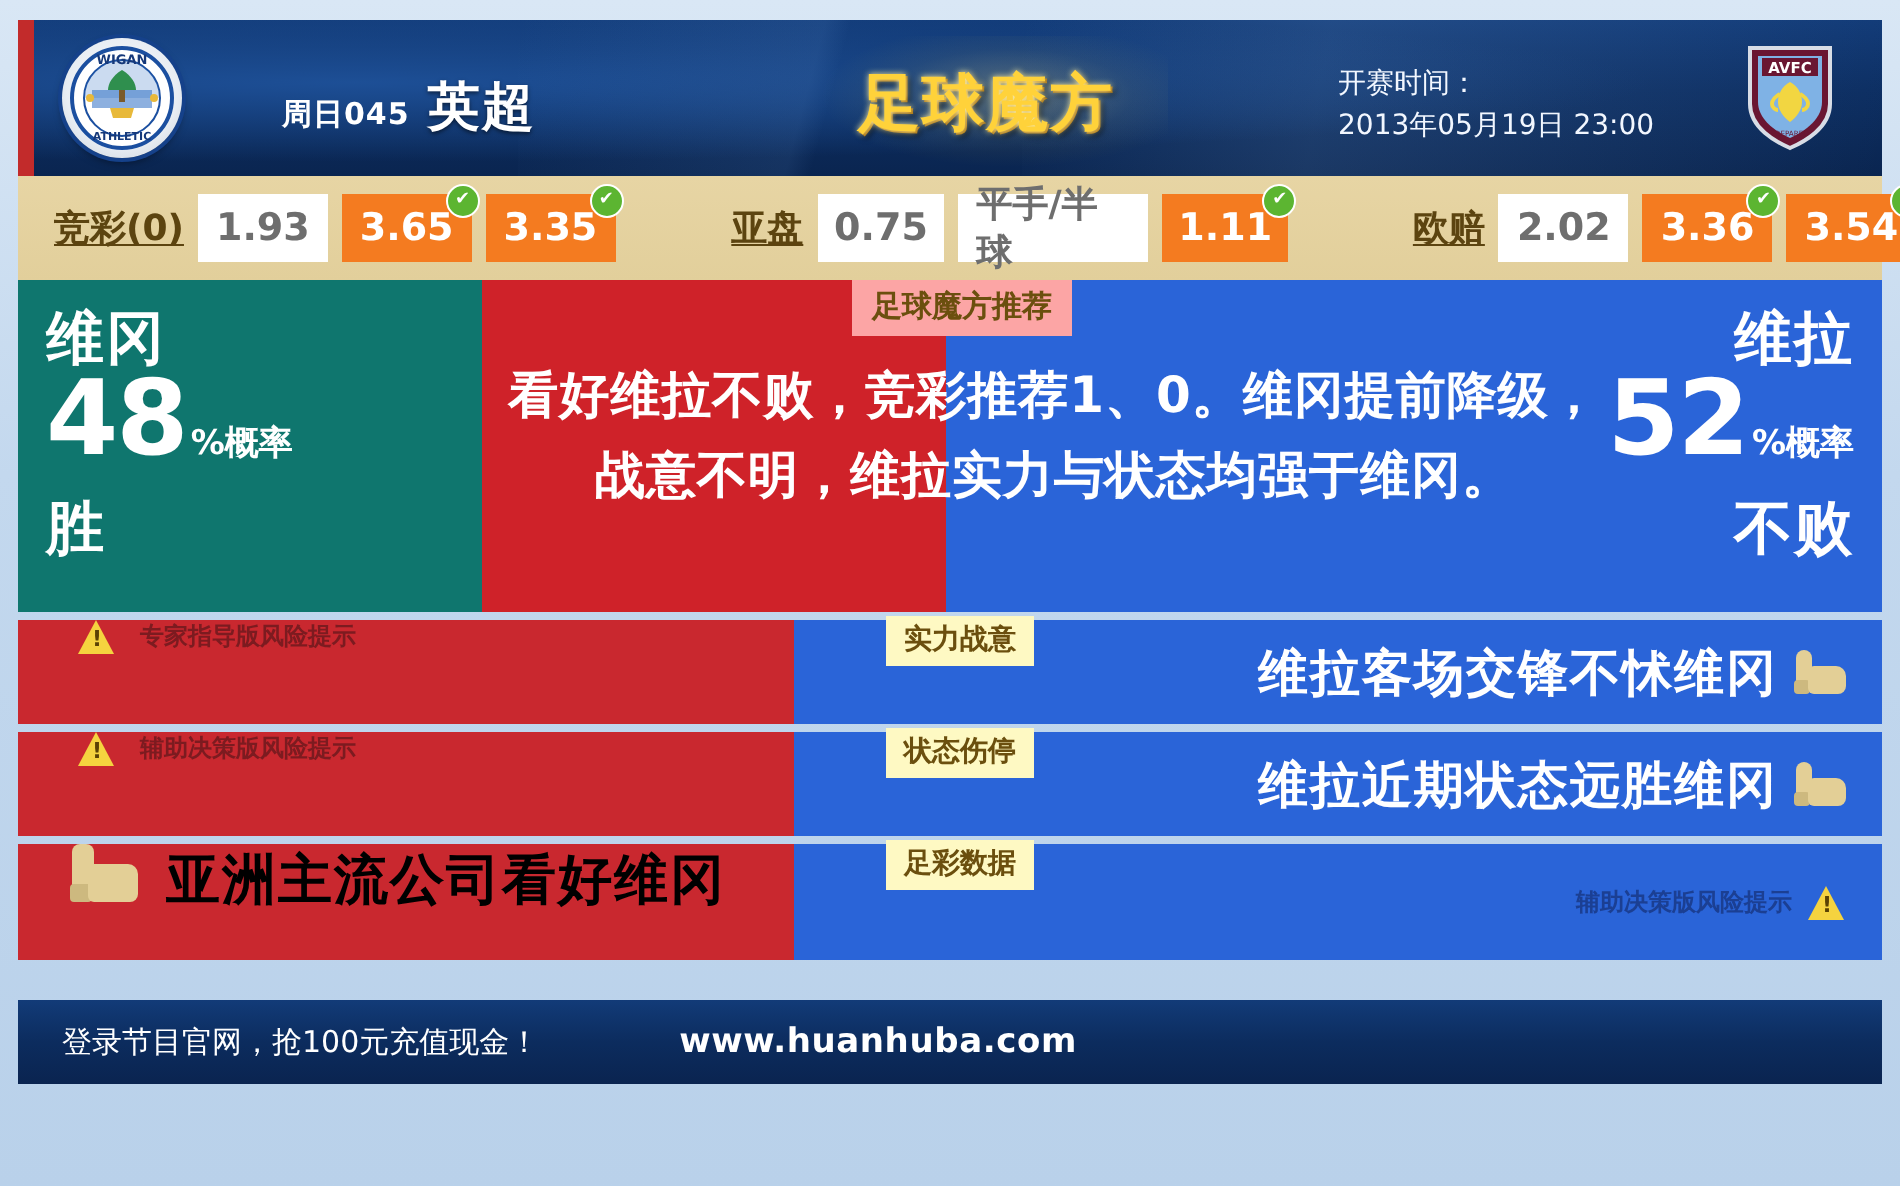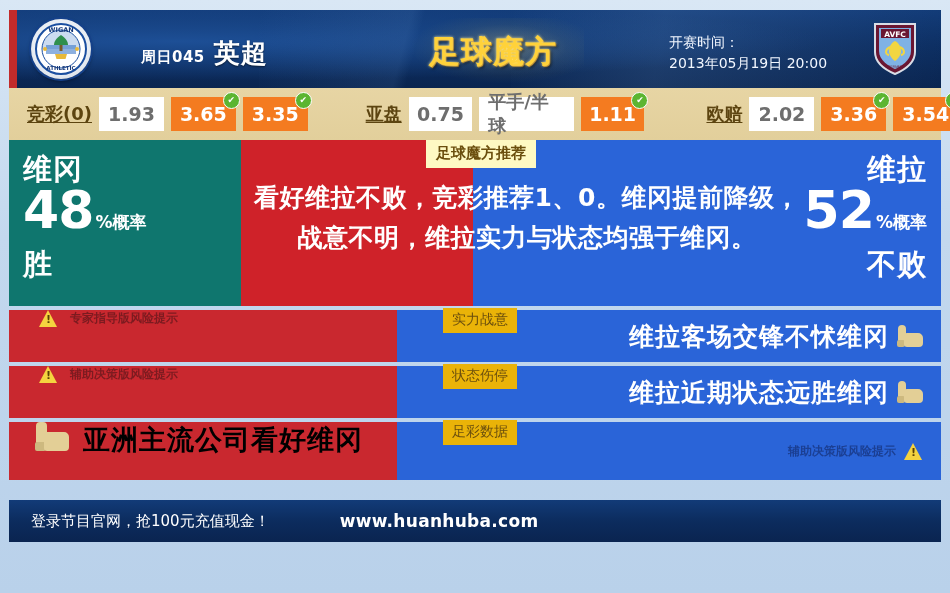--- a/index.html
+++ b/index.html
@@ -109,21 +109,21 @@
     padding:12px 14px 0 0;text-align:right;
   }
   .team-name{font-size:29px;font-weight:bold;line-height:34px;letter-spacing:1px;}
   .pct-line{display:flex;align-items:baseline;gap:2px;line-height:48px;}
   .prob-right .pct-line{justify-content:flex-end;}
   .pct-num{font-size:52px;font-weight:bold;letter-spacing:-1px;}
   .pct-suffix{font-size:17px;font-weight:bold;}
   .result-word{font-size:29px;font-weight:bold;line-height:36px;letter-spacing:1px;}
 
   .rec-tab{
-    position:absolute;left:417px;top:0;background:#fef9c3;
+    position:absolute;left:417px;top:0;background:#fca5a5;
     color:#6b4f0e;font-size:15px;font-weight:bold;
     padding:4px 10px 5px 10px;white-space:nowrap;z-index:4;
   }
   .rec-text{
     position:absolute;left:238px;top:38px;width:560px;z-index:3;
     color:#ffffff;font-size:25px;font-weight:bold;line-height:40px;
     text-align:center;letter-spacing:.5px;
   }
 
   
@@ -148,22 +148,22 @@
   .warn::before{
     content:"";position:absolute;left:0;top:0;
     border-left:9.5px solid transparent;border-right:9.5px solid transparent;
     border-bottom:17px solid #f5d33f;
   }
   .warn::after{
     content:"!";position:absolute;left:0;top:3px;width:19px;text-align:center;
     font-size:11px;font-weight:bold;color:#5a4204;line-height:14px;
   }
   .sec-tab{
-    position:absolute;background:#eab308;color:#6b4f0e;
-    font-size:14px;font-weight:normal;padding:3px 9px 4px 9px;
+    position:absolute;background:#fef9c3;color:#6b4f0e;
+    font-size:14px;font-weight:bold;padding:3px 9px 4px 9px;
     white-space:nowrap;z-index:5;top:-2px;
   }
   .tab-a{left:434px;}
   .tab-b{left:434px;}
   .tab-c{left:434px;}
   .verdict{
     font-size:25px;font-weight:bold;color:#ffffff;letter-spacing:1px;white-space:nowrap;
   }
   .thumb{
     display:inline-block;width:26px;height:22px;position:relative;flex:0 0 auto;
@@ -225,21 +225,21 @@
     <div class="hdr-match">
       <span class="hdr-round">周日045</span>
       <span class="hdr-league">英超</span>
     </div>
 
     <div class="logo-glow"></div>
     <div class="logo-cube">足球魔方</div>
 
     <div class="kick">
       <div>开赛时间：</div>
-      <div>2013年05月19日 20:00</div>
+      <div>2013年05月19日 23:00</div>
     </div>
 
     <div class="badge-right">
       <svg width="46" height="56" viewBox="0 0 46 56" aria-hidden="true">
         <path d="M3 3h40v28c0 12-13 19-20 22C16 50 3 43 3 31z" fill="#6a1632" stroke="#d8dde6" stroke-width="2"></path>
         <path d="M7 7h32v23c0 9.5-10.5 15.6-16 18-5.5-2.4-16-8.5-16-18z" fill="#7fb2e5"></path>
         <rect x="9" y="8" width="28" height="9" fill="#6a1632"></rect>
         <text x="23" y="15.5" font-size="7.5" font-weight="bold" fill="#ffffff" text-anchor="middle" font-family="DejaVu Sans, sans-serif">AVFC</text>
         <path d="M23 20c4 2 6 6 6 10s-3 8-6 10c-3-2-6-6-6-10s2-8 6-10z" fill="#f2d641"></path>
         <path d="M18 26c-2 1-4 3-4 5s2 3 3 3" fill="none" stroke="#f2d641" stroke-width="2"></path>

